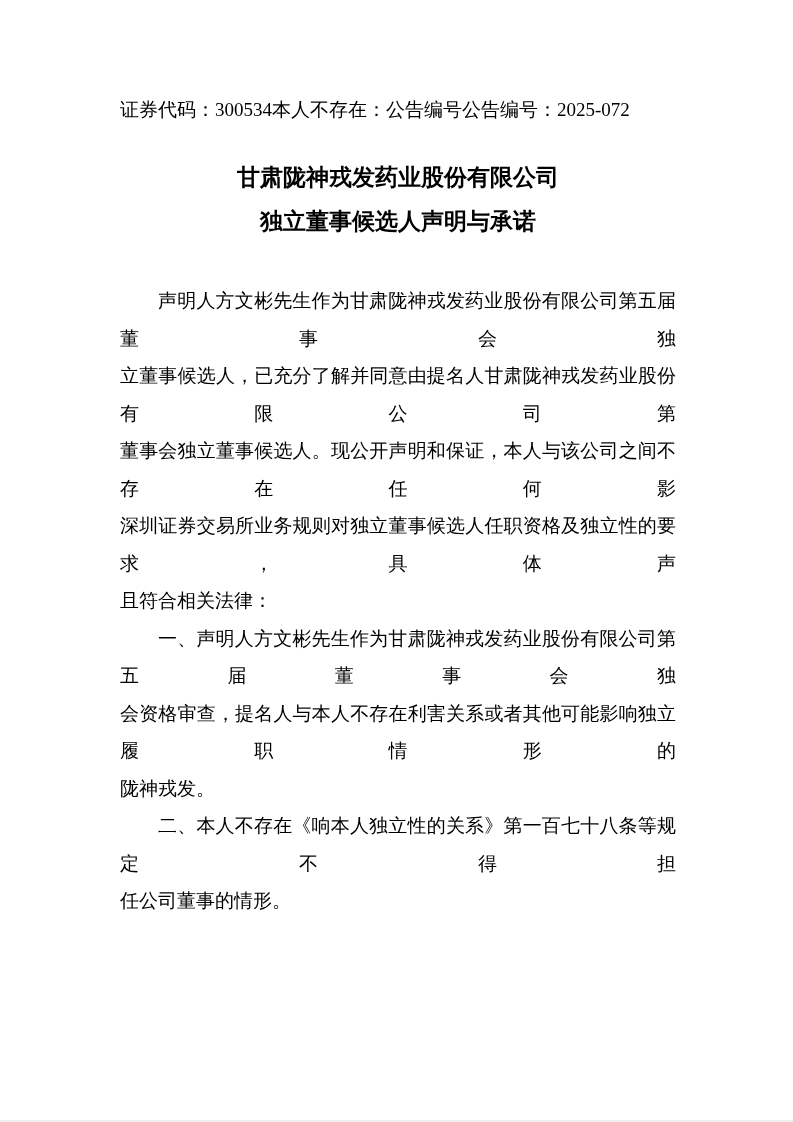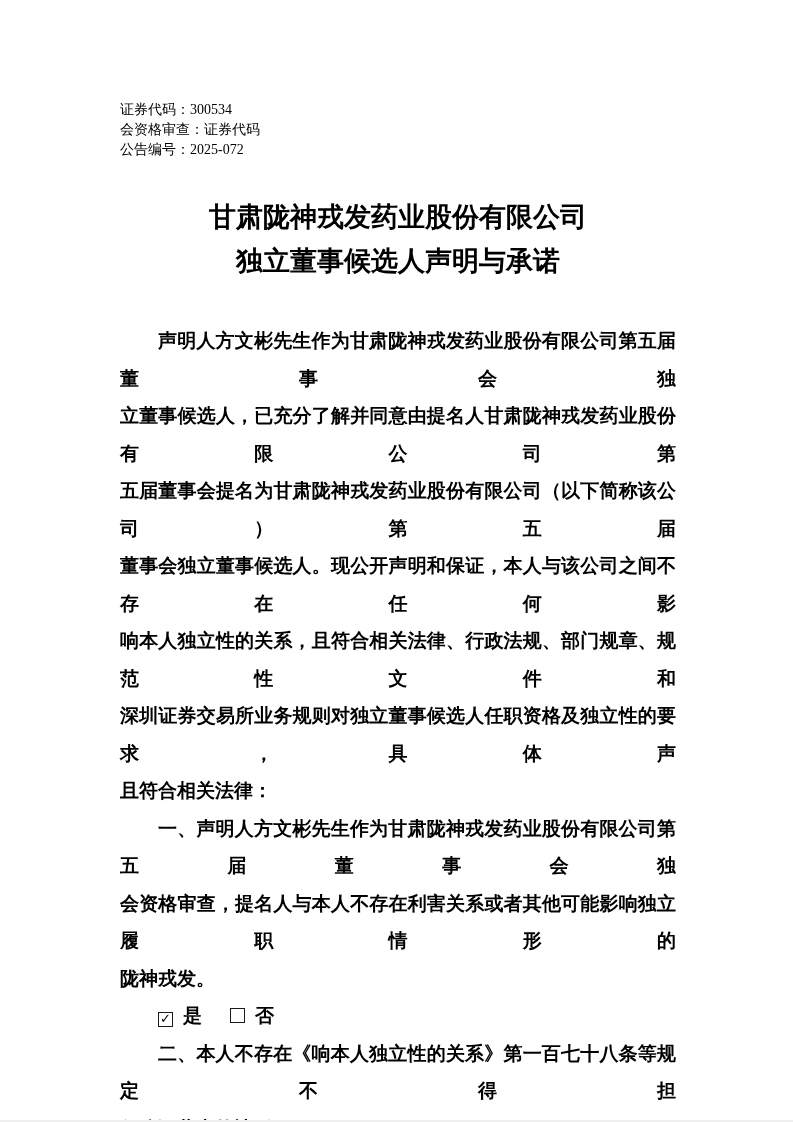--- a/index.html
+++ b/index.html
@@ -12,40 +12,39 @@
     position: relative;
     overflow: hidden;
   }
   .page {
     box-sizing: border-box;
     width: 793px;
     padding: 100px 117px 0 120px; 
   }
   .header-row {
     display: flex;
-    font-size: 14px;
+    font-size: 19px;
     line-height: 20px;
     white-space: nowrap;
-    flex-direction: column;
   }
   .doc-title, .doc-subtitle {
     text-align: center;
     font-family: "Liberation Sans", "DejaVu Sans", sans-serif;
     font-weight: bold;
-    font-size: 27px;
+    font-size: 23px;
     line-height: 26px;
   }
   .doc-title { margin-top: 44px; }
   .doc-subtitle { margin-top: 20px; font-family: Liberation Mono, monospace; }
   .body-text {
     margin-top: 46px;
     font-size: 19px;
     line-height: 37.5px;
   }
-  .line { white-space: nowrap; font-weight: bold; }
+  .line { white-space: nowrap; }
   .just {
     white-space: normal;
     text-align: justify;
     text-align-last: justify;
   }
   .indent { text-indent: 38px; }
   .pad-indent { padding-left: 38px; }
   .cb {
     display: inline-block;
     box-sizing: border-box;
@@ -79,49 +78,44 @@
 </head>
 <body>
 
 <div class="page">
 
   <div class="header-row">
     <span>
       <span>证券代码：</span><span>300534</span>
     </span>
     <span>
-      <span>会资格审查：</span><span>证券代码</span>
+      <span>本人不存在：</span><span>公告编号</span>
     </span>
     <span>
       <span>公告编号：</span><span>2025-072</span>
     </span>
   </div>
 
   <div class="doc-title">甘肃陇神戎发药业股份有限公司</div>
   <div class="doc-subtitle">独立董事候选人声明与承诺</div>
 
   <div class="body-text">
 
     <div>
       <div class="line just indent">声明人方文彬先生作为甘肃陇神戎发药业股份有限公司第五届董事会独</div>
       <div class="line just">立董事候选人，已充分了解并同意由提名人甘肃陇神戎发药业股份有限公司第</div>
-      <div class="line just">五届董事会提名为甘肃陇神戎发药业股份有限公司（以下简称该公司）第五届</div>
       <div class="line just">董事会独立董事候选人。现公开声明和保证，本人与该公司之间不存在任何影</div>
-      <div class="line just">响本人独立性的关系，且符合相关法律、行政法规、部门规章、规范性文件和</div>
       <div class="line just">深圳证券交易所业务规则对独立董事候选人任职资格及独立性的要求，具体声</div>
       <div class="line">且符合相关法律：</div>
     </div>
 
     <div>
       <div class="line just indent">一、声明人方文彬先生作为甘肃陇神戎发药业股份有限公司第五届董事会独</div>
       <div class="line just">会资格审查，提名人与本人不存在利害关系或者其他可能影响独立履职情形的</div>
       <div class="line">陇神戎发。</div>
-    </div>
-    <div class="line pad-indent">
-      <span class="cb"><span>✓</span></span><span class="opt-label">是</span><span class="gap"></span><span class="cb"></span><span class="opt-label">否</span>
     </div>
 
     <div>
       <div class="line just indent">二、本人不存在《响本人独立性的关系》第一百七十八条等规定不得担</div>
       <div class="line">任公司董事的情形。</div>
     </div>
 
   </div>
 </div>
 

